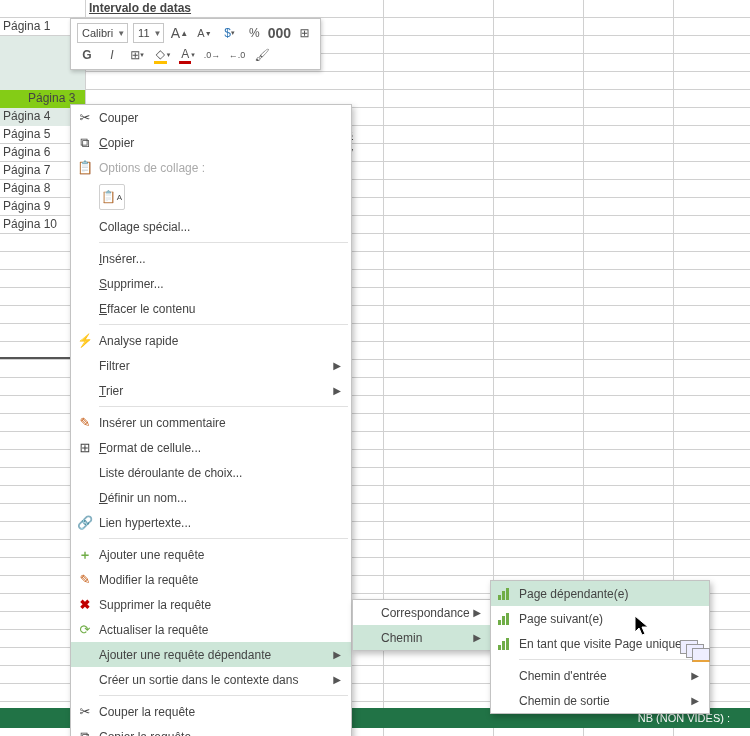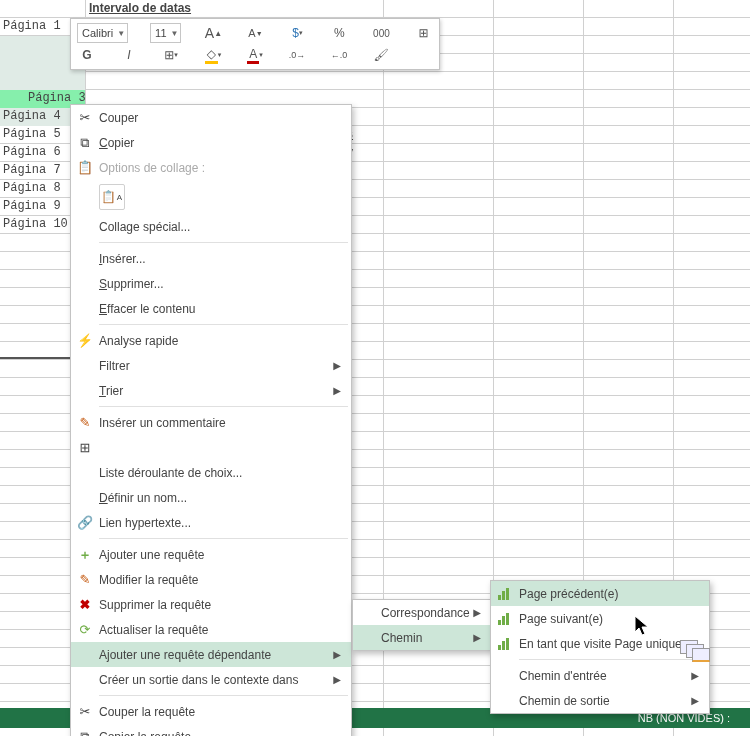--- a/index.html
+++ b/index.html
@@ -2,33 +2,33 @@
 <html><head>
 <meta charset="utf-8">
 <style>
   * { box-sizing: border-box; margin: 0; padding: 0; }
   body { font-family: "Segoe UI", Tahoma, sans-serif; font-size: 12px; color: #444; width: 750px; height: 736px; background: #fff; position: relative; overflow: hidden; }
   
   
   .sheet { position: absolute; top: 0; left: 0; right: 0; bottom: 0; }
   .row { display: flex; height: 18px; border-bottom: 1px solid #d0d0d0; }
   .cell { border-right: 1px solid #d0d0d0; padding: 1px 3px; overflow: hidden; white-space: nowrap; height: 18px; line-height: 15px; }
-  .c0 { width: 86px; font-family: Liberation Mono, monospace; }
+  .c0 { width: 86px; }
   .c1 { width: 298px; }
   .c2 { width: 110px; }
   .c3 { width: 90px; }
   .c4 { width: 90px; }
   
   .bold { font-weight: bold; text-decoration: underline; }
-  .selected-cell { background: #86efac; padding-left: 28px; }
+  .selected-cell { background: #84cc16; padding-left: 28px; }
   .sel-range { background: #e0ebe6; }
   
   
   .mini-toolbar { position: absolute; top: 18px; left: 70px; background: #fff; border: 1px solid #c3c3c3; box-shadow: 1px 2px 4px rgba(0,0,0,0.2); padding: 3px 6px; z-index: 5; }
-  .tb-row { display: flex; align-items: center; gap: 22px; height: 22px; }
+  .tb-row { display: flex; align-items: center; gap: 5px; height: 22px; }
   .tb-combo { border: 1px solid #c6c6c6; height: 20px; display: flex; align-items: center; padding: 0 2px 0 4px; font-size: 11px; background:#fff;}
   .tb-combo .dd { margin-left: 4px; font-size: 8px; color:#666;}
   .tb-btn { width: 20px; height: 20px; display: flex; align-items: center; justify-content: center; font-size: 12px; color:#555; }
   
   
   .ctx { position: absolute; background: #fff; border: 1px solid #c3c3c3; box-shadow: 2px 3px 6px rgba(0,0,0,0.25); font-size: 12px; z-index: 10; }
   .ctx-main { top: 104px; left: 70px; width: 282px; }
   .ctx-item { display: flex; align-items: center; height: 25px; padding-right: 10px; position: relative; }
   .ctx-icon { width: 28px; display:flex; align-items:center; justify-content:center; font-size:13px; }
   .ctx-label { flex: 1; }
@@ -374,21 +374,21 @@
         <span>11</span>
         <span class="dd">▼</span>
       </div>
     <div class="tb-btn" style="font-size:14px;">A<sup style="font-size:8px;">▲</sup></div>
     <div class="tb-btn" style="font-size:11px;">A<sup style="font-size:7px;">▼</sup></div>
     <div class="tb-btn">
         <span style="color:#2e75b6;">$</span>
         <span class="dd" style="font-size:7px;">▾</span>
       </div>
     <div class="tb-btn">%</div>
-    <div class="tb-btn" style="font-size:10px;">000</div>
+    <div class="tb-btn" style="font-size:14px;font-weight:bold;">000</div>
     <div class="tb-btn">⊞</div>
   </div>
   <div class="tb-row">
     <div class="tb-btn" style="font-weight:bold;">G</div>
     <div class="tb-btn" style="font-style:italic;">I</div>
     <div class="tb-btn">⊞<span class="dd" style="font-size:7px;">▾</span></div>
     <div class="tb-btn">
         <span style="border-bottom:3px solid #ffc000;padding:0 2px;">◇</span>
         <span class="dd" style="font-size:7px;">▾</span>
       </div>
@@ -450,20 +450,21 @@
       <span class="ctx-label underline-first">Trier</span>
       <span class="ctx-arrow">▶</span>
     </div>
   <div class="ctx-sep"></div>
   <div class="ctx-item">
       <span class="ctx-icon" style="color:#c55a11;">✎</span>
       <span class="ctx-label">Insérer un commentaire</span>
     </div>
   <div class="ctx-item">
       <span class="ctx-icon">⊞</span>
+      <span class="ctx-label underline-first">Format de cellule...</span>
     </div>
   <div class="ctx-item">
       <span class="ctx-icon"></span>
       <span class="ctx-label">Liste déroulante de choix...</span>
     </div>
   <div class="ctx-item">
       <span class="ctx-icon"></span>
       <span class="ctx-label underline-first">Définir un nom...</span>
     </div>
   <div class="ctx-item">
@@ -524,21 +525,21 @@
 
 <div class="ctx ctx-sub2">
   <div class="ctx-item hl">
       <span class="ctx-icon">
         <span class="chart-icon">
           <span class="b1"></span>
           <span class="b2"></span>
           <span class="b3"></span>
         </span>
       </span>
-      <span class="ctx-label">Page précédent(e)</span>
+      <span class="ctx-label">Page dépendante(e)</span>
     </div>
   <div class="ctx-item">
       <span class="ctx-icon">
         <span class="chart-icon">
           <span class="b1"></span>
           <span class="b2"></span>
           <span class="b3"></span>
         </span>
       </span>
       <span class="ctx-label">Page suivant(e)</span>

